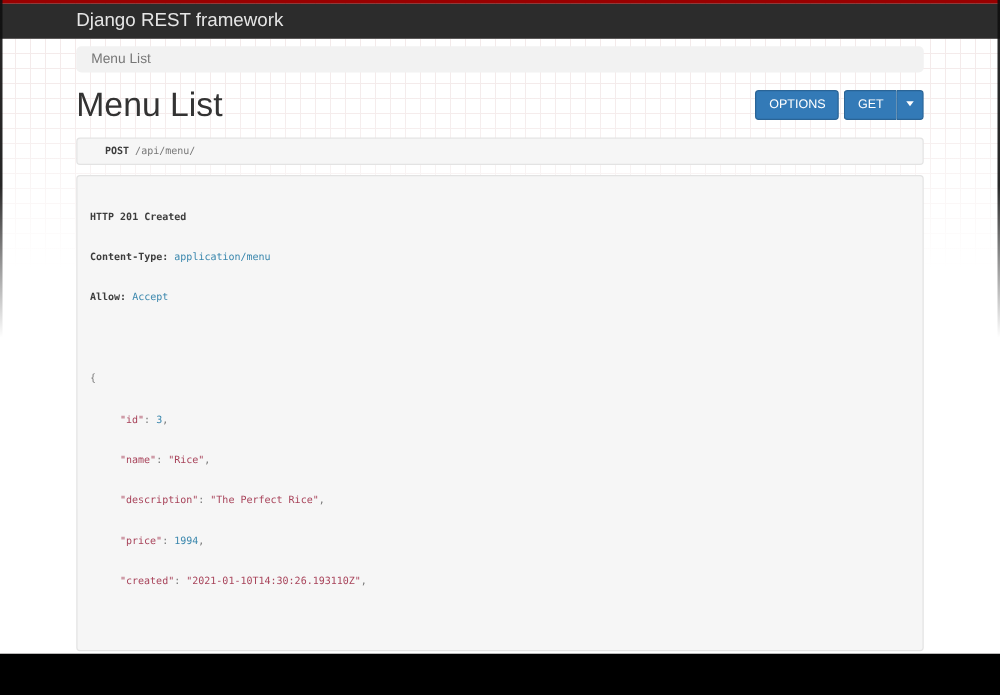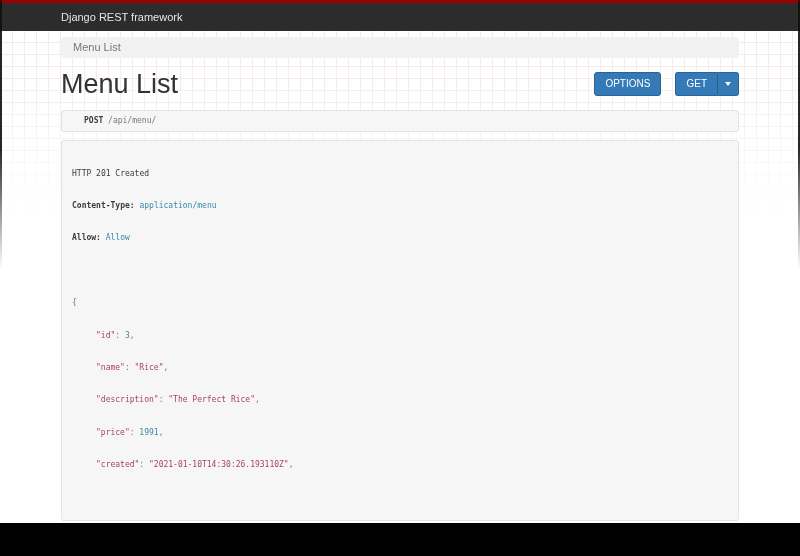--- a/index.html
+++ b/index.html
@@ -18,54 +18,54 @@
       repeating-linear-gradient(90deg, #f3e9e9 0px, #f3e9e9 1px, transparent 1px, transparent 12px),
       #ffffff;
     overflow:hidden;
   }
   .edge-strip { position:absolute; top:0; width:2px; height:270px; z-index:5;
     background:linear-gradient(180deg, rgba(15,15,15,0.9) 55%, rgba(15,15,15,0)); }
   .edge-l { left:0; } .edge-r { right:0; }
   .topline { height:3px; background:#990000; }
   .navbar { height:28px; background:#2c2c2c; }
   .container { width:678px; margin:0 auto; }
-  .brand { color:#e6e6e6; font-size:11px; line-height:28px; display:inline-block; }
+  .brand { color:#e6e6e6; font-size:15px; line-height:28px; display:inline-block; }
   .breadcrumb {
     margin-top:6px; background:#f2f2f2; border-radius:4px;
     padding:4px 12px; font-size:11px; line-height:13px; color:#777;
   }
   .title-row { display:flex; justify-content:space-between; align-items:center; margin-top:12px; }
   h1.page-title { font-size:27px; font-weight:400; color:#333; line-height:28px; }
   .btn-group { display:flex; align-items:center; }
   .btn {
     background:#337ab7; border:1px solid #2a6496; color:#fff;
     font-size:10px; font-family:"Liberation Sans", sans-serif;
     padding:5px 10px; border-radius:3px; cursor:pointer; line-height:12px;
   }
-  .btn-options { margin-right:14px; }
+  .btn-options { margin-right:4px; }
   .split { display:flex;border-radius:12px; }
   .split .btn-get { border-radius:3px 0 0 3px; border-right:none; }
   .split .btn-caret { border-radius:0 3px 3px 0; border-left:1px solid #28618e; padding:5px 7px; }
   .caret {
     display:inline-block; width:0; height:0; vertical-align:middle;
     border-left:3px solid transparent; border-right:3px solid transparent;
     border-top:4px solid #fff;
   }
   .well {
     margin-top:12px; background:#f6f6f6; border:1px solid #e3e3e3; border-radius:3px;
     padding:4px 22px; font-family:"DejaVu Sans Mono", monospace; font-size:8px;
     color:#777; line-height:12px;
   }
   .req-method { font-weight:bold; color:#3c3c3c; }
   .response-pre {
     margin-top:8px; background:#f6f6f6; border:1px solid #e3e3e3; border-radius:3px;
     padding:6px 10px; font-family:"DejaVu Sans Mono", monospace; font-size:8px;
     line-height:10.8px; color:#555; white-space:pre;
   }
-  .res-status { font-weight:normal; color:#3c3c3c; }
+  .res-status { font-weight:bold; color:#3c3c3c; }
   .res-key { font-weight:bold; color:#3c3c3c; }
   .res-val { color:#3a87ad; }
   .blank-line { height:10.8px; }
   .j-punc { color:#777; }
   .json-line { padding-left:24px; }
   .j-str { color:#a8435a; }
   .j-num { color:#3a87ad; }
   .footer { position:absolute; left:0; bottom:0; width:800px; height:33px; background:#000; }
 </style>
 </head>
@@ -96,27 +96,27 @@
           <button class="btn btn-caret"><span class="caret"></span></button>
         </div>
       </div>
     </div>
 
     <div class="well"><span class="req-method">POST</span> <span>/api/menu/</span></div>
 
     <div class="response-pre">
       <div class="res-line"><span class="res-status">HTTP 201 Created</span></div>
       <div class="res-line"><span class="res-key">Content-Type:</span> <span class="res-val">application/menu</span></div>
-      <div class="res-line"><span class="res-key">Allow:</span> <span class="res-val">Allow</span></div>
+      <div class="res-line"><span class="res-key">Allow:</span> <span class="res-val">Accept</span></div>
       <div class="blank-line"></div>
       <div class="res-line"><span class="j-punc">{</span></div>
       <div class="json-line"><span class="j-str">"id"</span><span class="j-punc">: </span><span class="j-num">3</span><span class="j-punc">,</span></div>
       <div class="json-line"><span class="j-str">"name"</span><span class="j-punc">: </span><span class="j-str">"Rice"</span><span class="j-punc">,</span></div>
       <div class="json-line"><span class="j-str">"description"</span><span class="j-punc">: </span><span class="j-str">"The Perfect Rice"</span><span class="j-punc">,</span></div>
-      <div class="json-line"><span class="j-str">"price"</span><span class="j-punc">: </span><span class="j-num">1991</span><span class="j-punc">,</span></div>
+      <div class="json-line"><span class="j-str">"price"</span><span class="j-punc">: </span><span class="j-num">1994</span><span class="j-punc">,</span></div>
       <div class="json-line"><span class="j-str">"created"</span><span class="j-punc">: </span><span class="j-str">"2021-01-10T14:30:26.193110Z"</span><span class="j-punc">,</span></div>
       
       
     </div>
 
   </div>
 </div>
 
 <div class="footer"></div>
 

